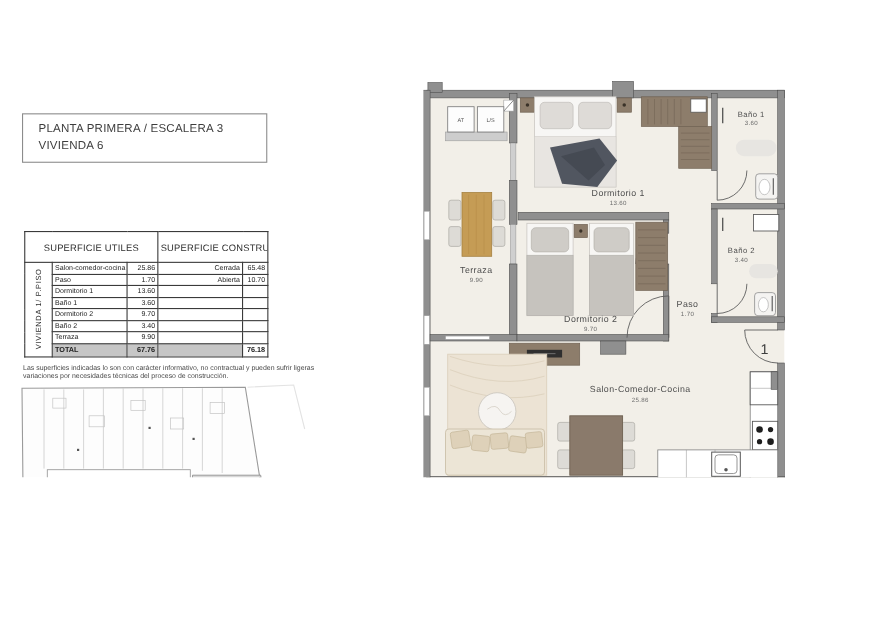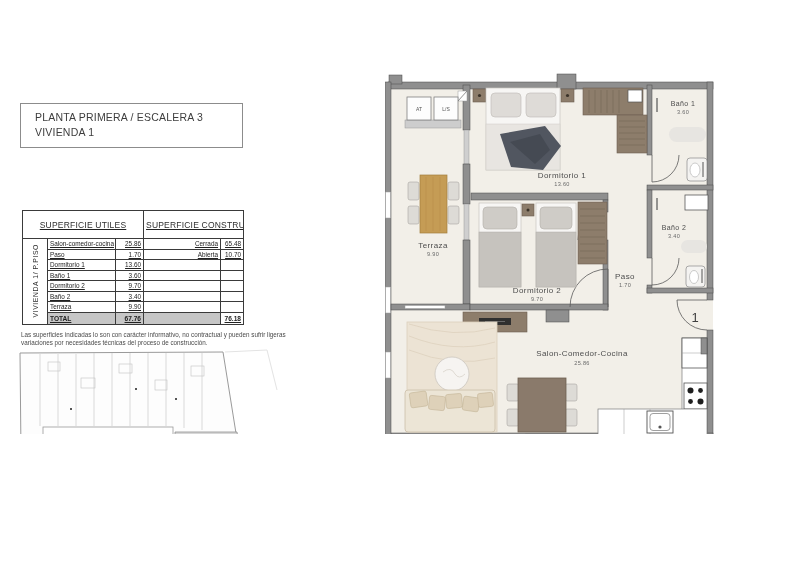--- a/index.html
+++ b/index.html
@@ -15,21 +15,21 @@
   body{background:#fff;font-family:"Liberation Sans",sans-serif;}
   #page{position:relative;width:799px;height:434px;background:#fff;overflow:hidden;}
 
   
   .title-box{position:absolute;left:20px;top:103px;width:223px;height:45px;
     border:1px solid #8c8c8c;padding:6px 0 0 14px;color:#3d3d3d;
     font-size:10.5px;letter-spacing:.2px;line-height:1.45;}
 
   
   .surf{position:absolute;left:22px;top:210px;border-collapse:collapse;
-    table-layout:fixed;width:221px;color:#222;text-decoration:underline;}
+    table-layout:fixed;width:221px;color:#222;}
   .surf td,.surf th{border:1px solid #3a3a3a;padding:0 2px;overflow:hidden;
     white-space:nowrap;font-weight:normal;}
   .surf .hdr{height:28px;font-size:8.5px;text-align:center;letter-spacing:.2px;color:#2e2e2e;}
   .surf .r{height:10.5px;font-size:6.4px;}
   .surf .num{text-align:right;}
   .surf .rot{width:25px;text-align:center;vertical-align:middle;}
   .rot span{display:inline-block;writing-mode:vertical-rl;transform:rotate(180deg);
     font-size:6.8px;letter-spacing:.6px;color:#2e2e2e;}
   .surf .total td{background:var(--total-bg);font-weight:bold;font-size:6.6px;height:12px;}
   .surf .total td.white{background:#fff;}
@@ -57,21 +57,21 @@
   .kcounter{fill:#ffffff;stroke:#7c7c7c;stroke-width:.7;}
   .chair{fill:#dddbd6;stroke:#a8a6a1;stroke-width:.6;}
 </style>
 </head>
 <body>
 
 <div id="page">
 
   <div class="title-box">
     <div>PLANTA PRIMERA / ESCALERA 3</div>
-    <div>VIVIENDA 1</div>
+    <div>VIVIENDA 6</div>
   </div>
 
   <table class="surf">
     <colgroup>
         <col style="width:25px">
         <col style="width:68px">
         <col style="width:28px">
         <col style="width:77px">
         <col style="width:23px">
       </colgroup>

